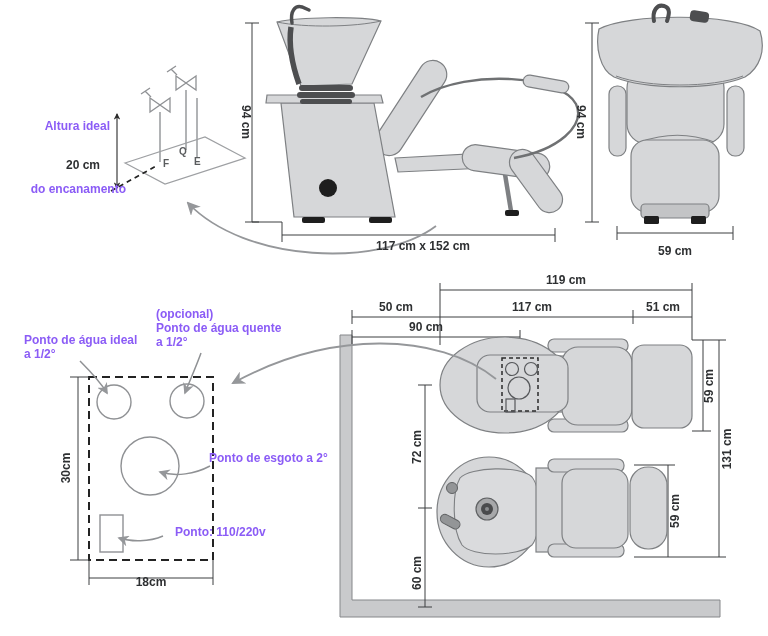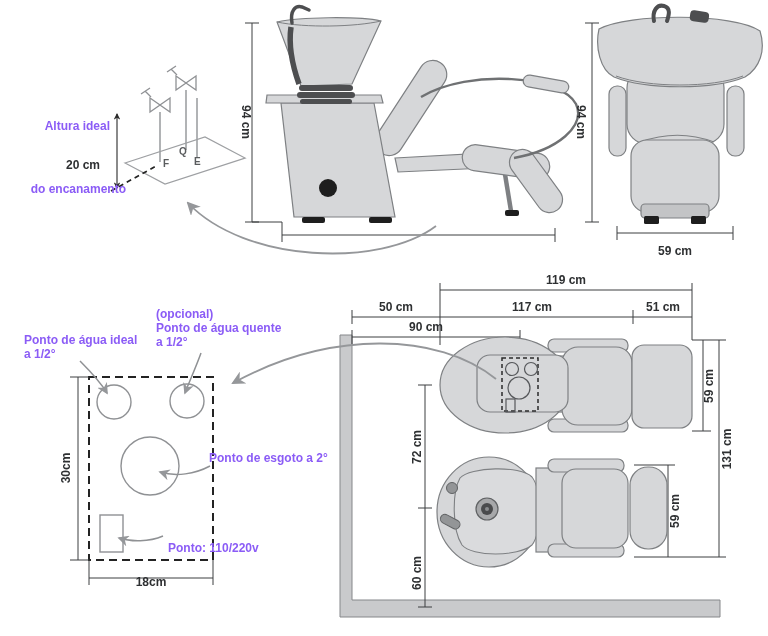--- a/index.html
+++ b/index.html
@@ -176,31 +176,32 @@
 </svg>
 
 <div class="lbl rgt" style="left:8px;top:120px;width:102px;">Altura ideal</div>
 <div class="lbl rgt" style="left:16px;top:135px;width:110px;margin-top:48px;">do encanamento</div>
 <div class="dim rgt" style="left:20px;top:159px;width:80px;">20 cm</div>
 <div class="letter" style="left:163px;top:158px;">F</div>
 <div class="letter" style="left:179px;top:146px;">Q</div>
 <div class="letter" style="left:194px;top:156px;">E</div>
 
 <div class="vdim vdim90" style="left:216px;top:115px;">94 cm</div>
+<div class="dim ctr" style="left:343px;top:240px;width:160px;">117 cm x 152 cm</div>
 
 <div class="vdim vdim90" style="left:551px;top:115px;">94 cm</div>
 <div class="dim ctr" style="left:645px;top:245px;width:60px;">59 cm</div>
 
 <div class="lbl" style="left:156px;top:308px;">(opcional)</div>
 <div class="lbl" style="left:156px;top:322px;">Ponto de água quente</div>
 <div class="lbl" style="left:156px;top:336px;">a 1/2°</div>
 <div class="lbl" style="left:24px;top:334px;">Ponto de água ideal</div>
 <div class="lbl" style="left:24px;top:348px;">a 1/2°</div>
 <div class="lbl" style="left:203px;top:452px;margin-left:6px;">Ponto de esgoto a 2°</div>
-<div class="lbl" style="left:168px;top:526px;margin-top:16px;">Ponto: 110/220v</div>
+<div class="lbl" style="left:175px;top:526px;">Ponto: 110/220v</div>
 <div class="vdim" style="left:36px;top:461px;">30cm</div>
 <div class="dim ctr" style="left:121px;top:576px;width:60px;">18cm</div>
 
 <div class="dim ctr" style="left:536px;top:274px;width:60px;">119 cm</div>
 <div class="dim ctr" style="left:366px;top:301px;width:60px;">50 cm</div>
 <div class="dim ctr" style="left:502px;top:301px;width:60px;">117 cm</div>
 <div class="dim ctr" style="left:633px;top:301px;width:60px;">51 cm</div>
 <div class="dim ctr" style="left:396px;top:321px;width:60px;">90 cm</div>
 <div class="vdim" style="left:679px;top:379px;">59 cm</div>
 <div class="vdim" style="left:697px;top:442px;">131 cm</div>

